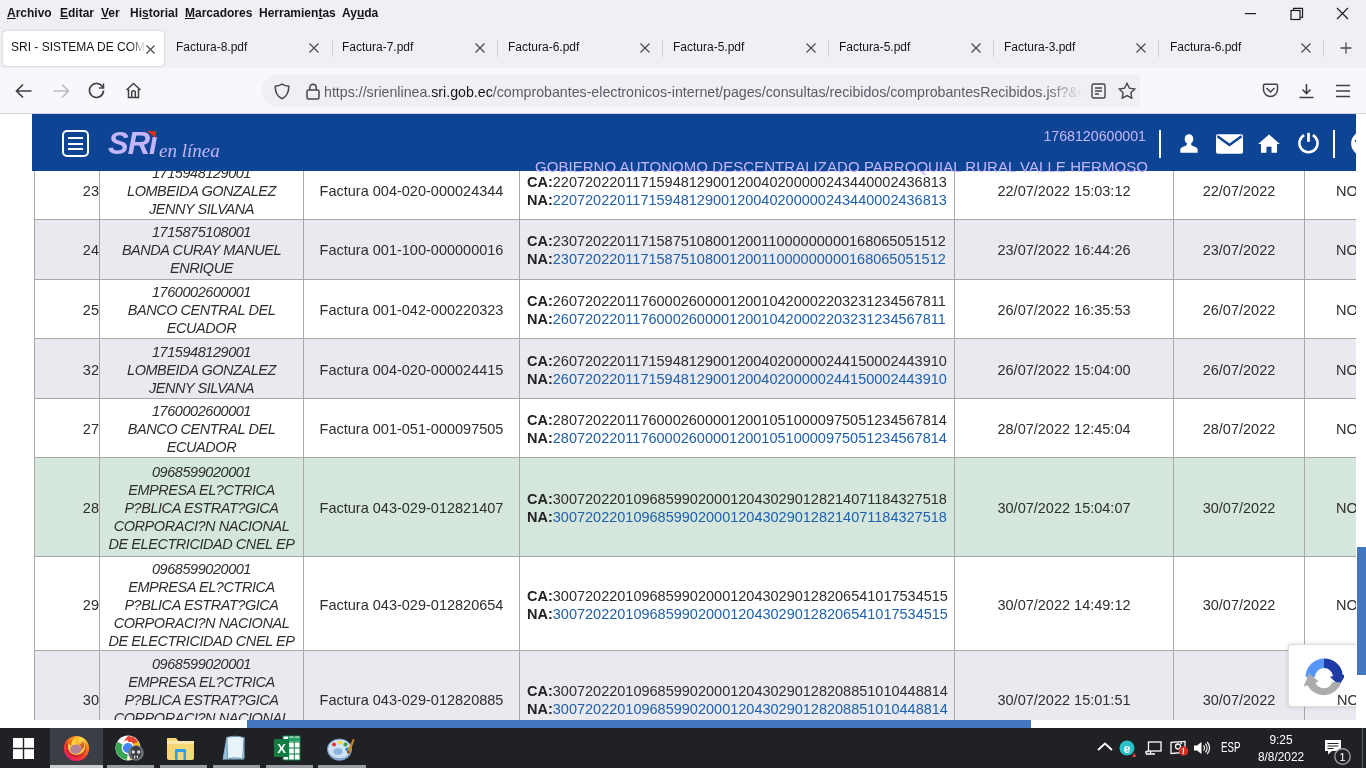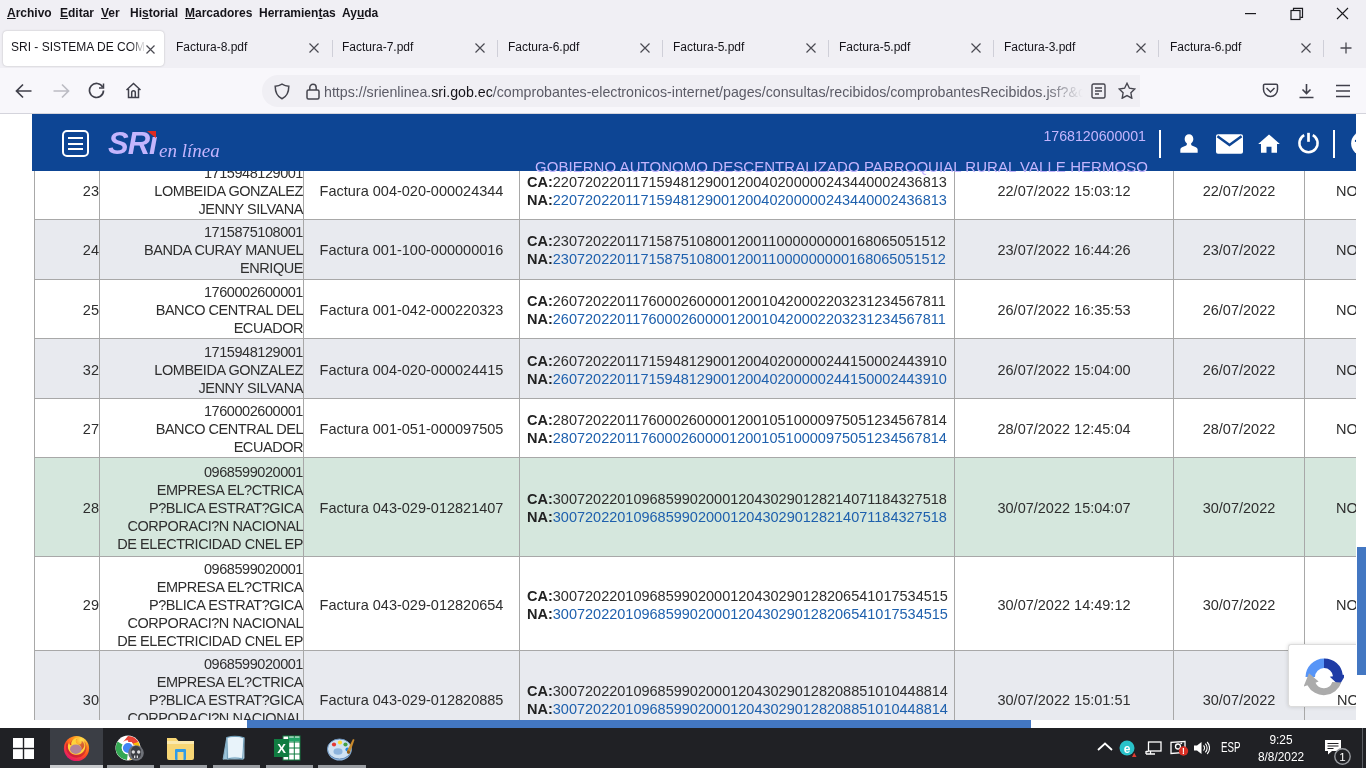--- a/index.html
+++ b/index.html
@@ -24,21 +24,21 @@
 #urlpill { position:absolute; left:262px; top:7px; width:878px; height:32px; background:#f0eff4; border-radius:16px; }
 #urltext { position:absolute; left:62px; top:8.5px; font-size:14.2px; color:#5b5b66; white-space:nowrap; width:1000px; }
 #urltext b { color:#15141a; font-weight:normal; }
 
 #sriheader { left:0; top:114px; width:1356px; height:57px; background:#0d4594; z-index:30; color:#c4b5fd;margin-left:32px; }
 
 #tablewrap { left:0; top:160px; width:1356px; height:561px; overflow:hidden; z-index:5; }
 .trow { position:relative; display:flex; width:1600px; border-bottom:1px solid #a8a8a8; }
 .trow > div { border-right:1px solid #a8a8a8; display:flex; flex-direction:column; justify-content:center; padding-top:2.6px; }
 .c1 { width:66px; margin-left:34px; border-left:1px solid #a8a8a8; text-align:right; }
-.c2 { width:204px; text-align:right; letter-spacing:-0.45px; }
+.c2 { width:204px; text-align:center; letter-spacing:-0.45px;font-style:italic; }
 .c3 { width:216px; text-align:center; }
 .c4 { width:435px; padding-left:7px; }
 .c5 { width:219px; text-align:center; }
 .c6 { width:131px; text-align:center; }
 .c7 { width:245px; padding-left:31px; }
 .trow { font-size:14.5px; color:#2e2e2e; line-height:18px; }
 .bgA { background:#ffffff; }
 .bgB { background:#e8eaef; }
 .bgG { background:#d5e7dd; }
 .na { color:#1e60ad; }

